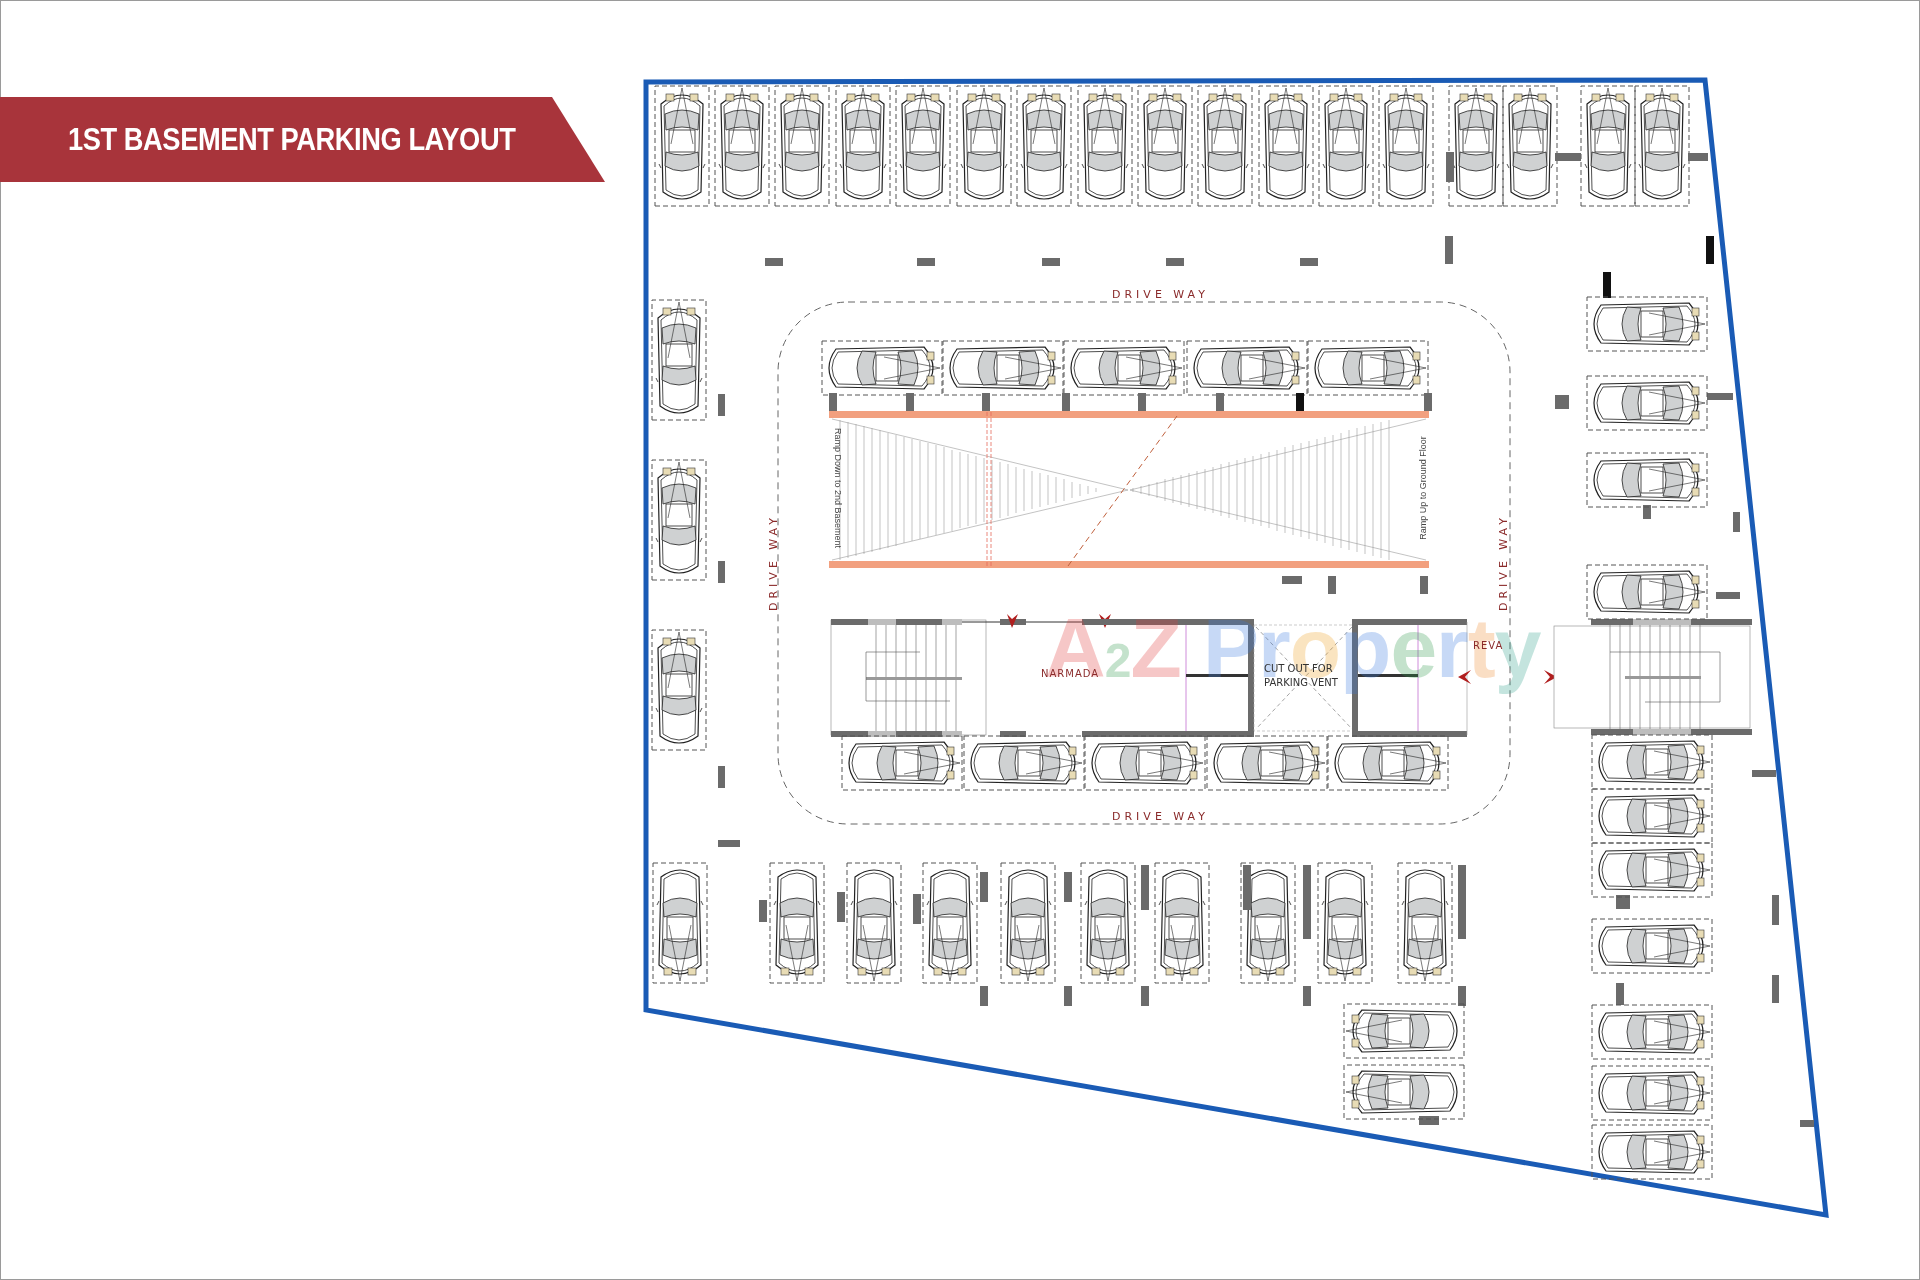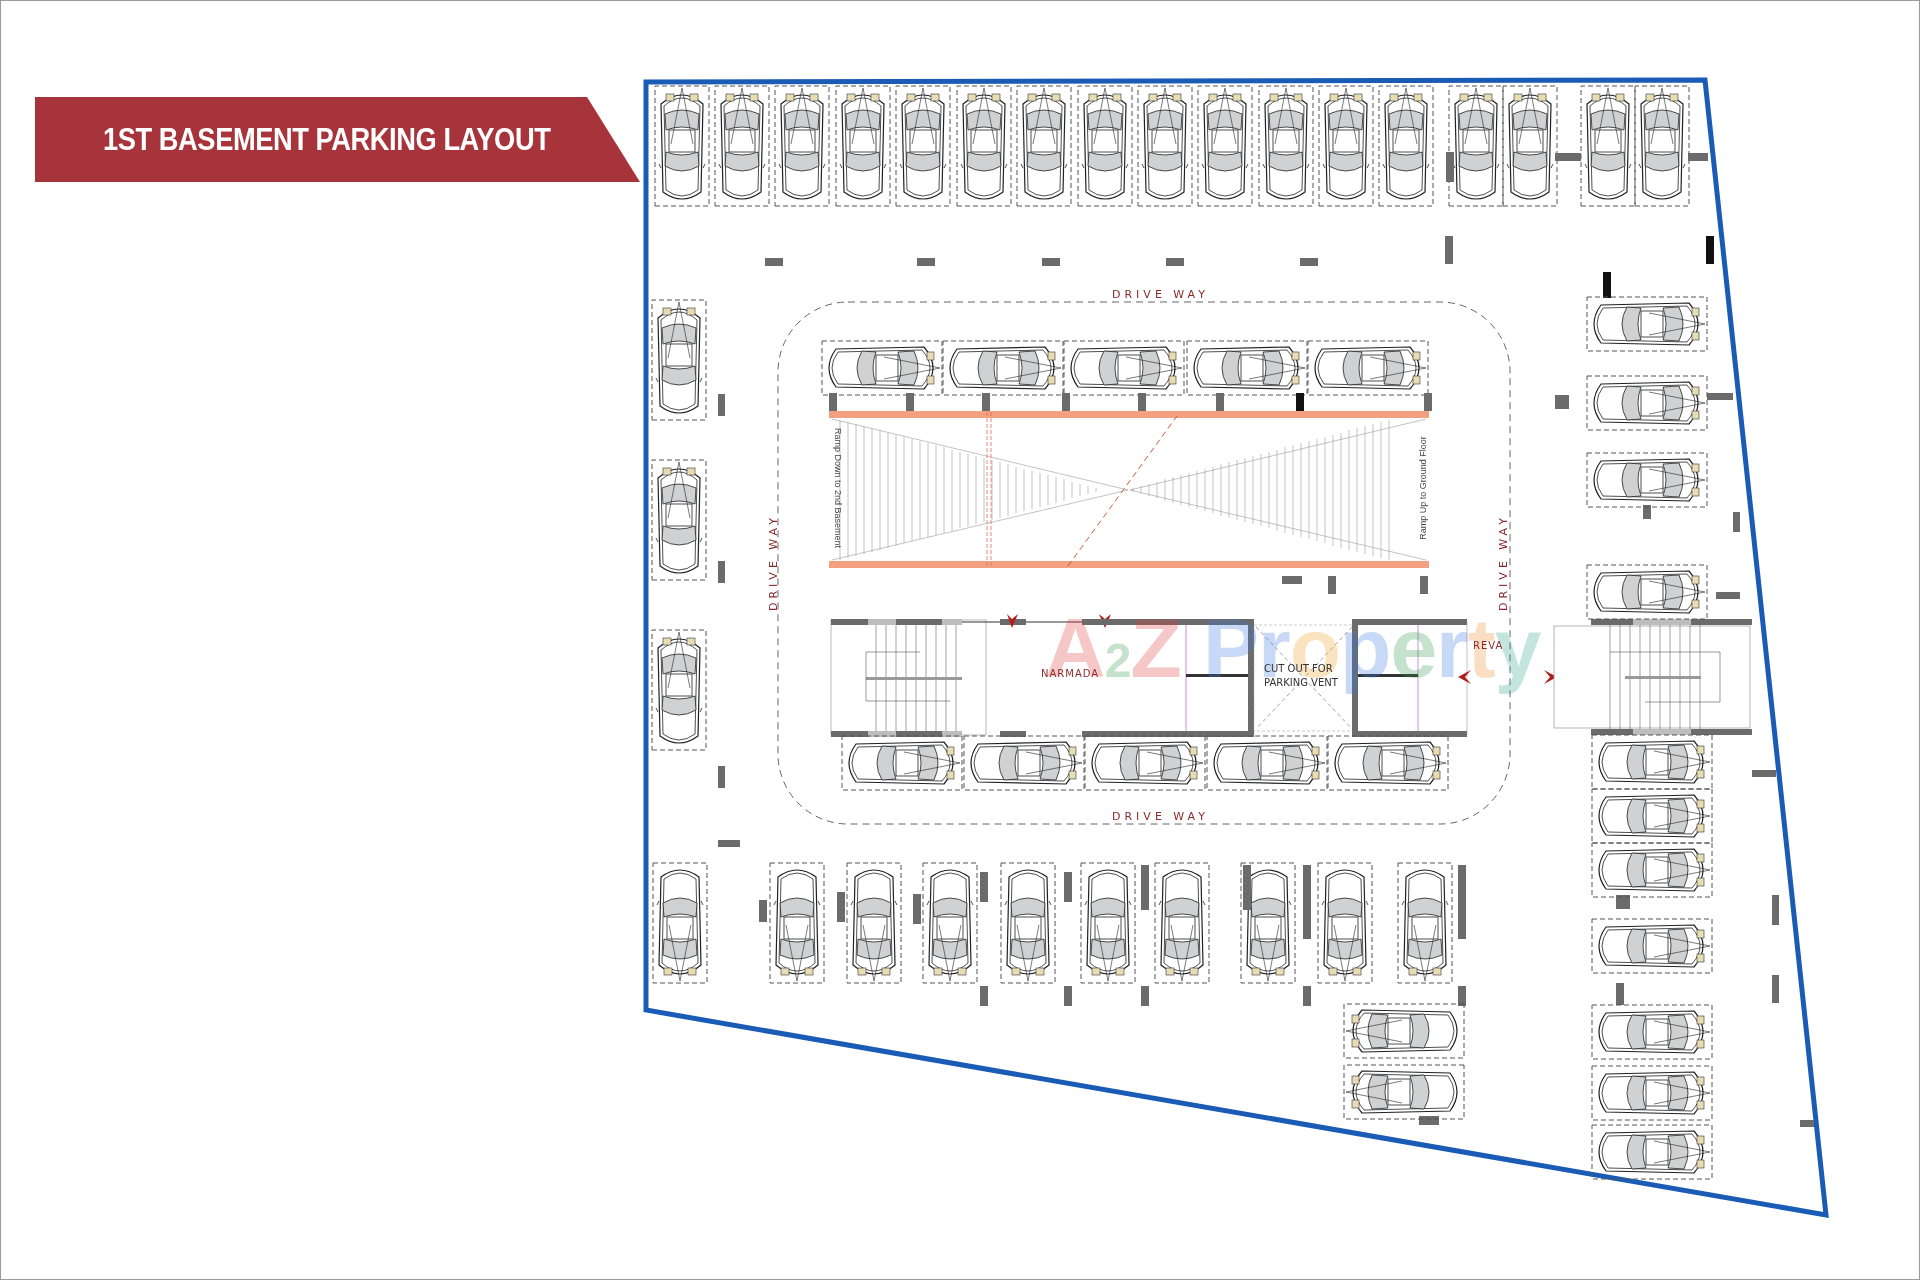--- a/index.html
+++ b/index.html
@@ -1,18 +1,18 @@
 <!DOCTYPE html>
 <html><head>
 <meta charset="utf-8">
 <style>
   html,body{margin:0;padding:0;background:#fff;}
   body{width:1920px;height:1280px;position:relative;overflow:hidden;font-family:"Liberation Sans",sans-serif;}
   .page-frame{position:absolute;left:0;top:0;width:1918px;height:1278px;border:1px solid #9a9a9a;}
-  .banner{position:absolute;left:0;top:97px;height:101px;width:605px;margin-left:35px;}
+  .banner{position:absolute;left:0;top:97px;height:101px;width:605px;}
   .banner svg{position:absolute;left:0;top:0;}
   .banner-text{position:absolute;left:68px;top:0;height:85px;line-height:85px;color:#fff;font-weight:bold;font-size:31px;letter-spacing:-0.5px;transform:scaleX(0.88);transform-origin:left center;white-space:nowrap;font-family:"Liberation Sans",sans-serif;}
   .plan{position:absolute;left:0;top:0;width:1920px;height:1280px;}
   .lbl{position:absolute;color:#8a2a2a;font-size:11px;letter-spacing:4px;white-space:nowrap;font-family:"DejaVu Sans",sans-serif;}
   .lbl.v{transform:rotate(-90deg);transform-origin:center;}
   .ramp-txt{position:absolute;font-size:9px;color:#444;white-space:nowrap;font-family:"Liberation Sans",sans-serif;}
   .core-lbl{position:absolute;color:#8a2a2a;font-size:10px;letter-spacing:1px;font-family:"DejaVu Sans",sans-serif;}
   .vent-lbl{position:absolute;color:#333;font-size:10px;text-align:left;line-height:14px;font-family:"DejaVu Sans",sans-serif;}
   .watermark{position:absolute;left:1045px;top:600px;font-size:84px;font-weight:bold;opacity:0.28;white-space:nowrap;pointer-events:none;font-family:Liberation Sans, sans-serif;letter-spacing:-1px;}
   .watermark .a{color:#e23b3b;} .watermark .two{color:#2e9a4a;font-size:48px;} .watermark .z{color:#e23b3b;}

